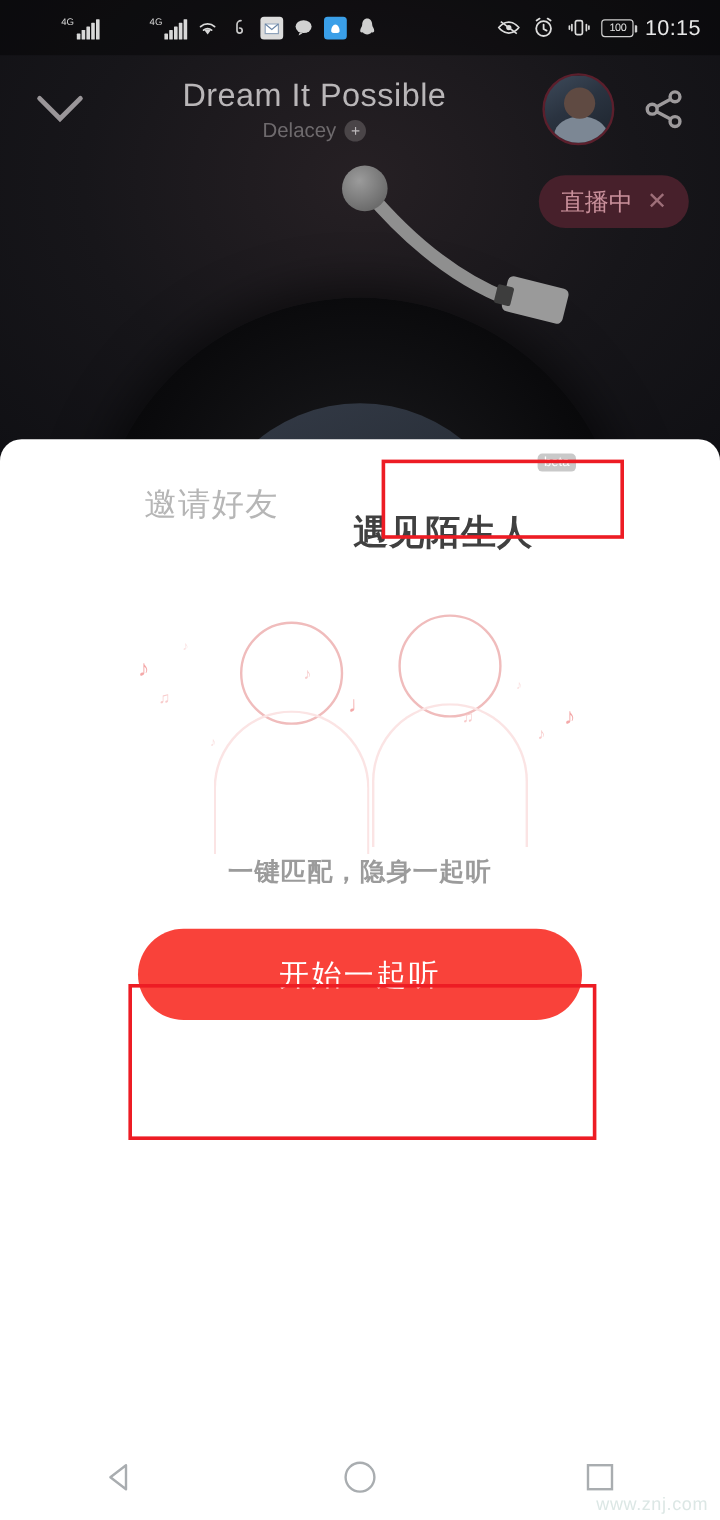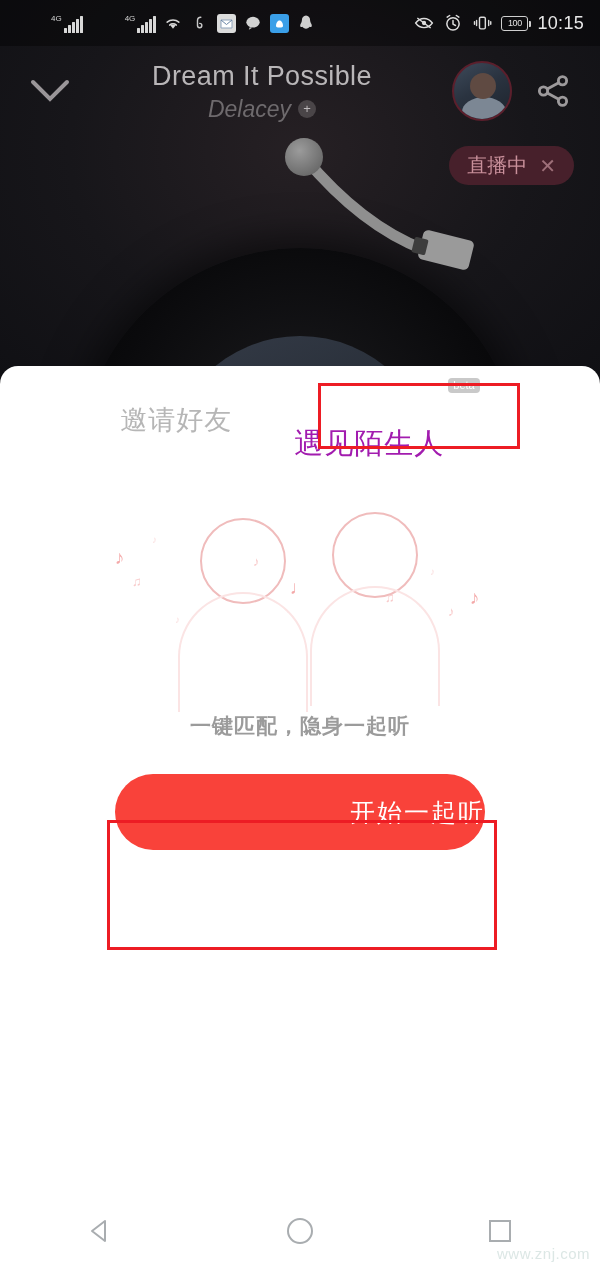--- a/index.html
+++ b/index.html
@@ -52,21 +52,21 @@
 
   
   #topnav{
     position:absolute; left:0; top:52px; width:600px; height:78px; z-index:30;
     display:flex; align-items:center; padding:0 22px;
   }
   #chev-down{ width:56px;height:56px; display:flex;align-items:center;justify-content:center; }
   #song-block{ flex:1; text-align:center; margin-left:-6px;}
   #song-title{ color:#b9b6b8; font-size:27px; letter-spacing:.4px; line-height:32px; }
   #song-artist-row{ display:flex; align-items:center; justify-content:center; gap:7px; margin-top:4px;}
-  #song-artist{ color:#6e6a6d; font-size:23px;font-style:italic; }
+  #song-artist{ color:#6e6a6d; font-size:17px; }
   #artist-add{
     width:18px;height:18px;border-radius:50%;background:#4a4548;color:#bdb9bb;
     font-size:13px;line-height:17px;text-align:center;
   }
   #avatar{
     width:60px;height:60px;border-radius:50%;
     border:2px solid #5b1f2c; overflow:hidden; flex:none; margin-right:16px;
     background:linear-gradient(150deg,#3d4a5a 0%,#2a3340 45%,#1d242d 100%);
     position:relative;
   }
@@ -76,21 +76,21 @@
   }
   #avatar:before{
     content:""; position:absolute; left:8px; bottom:-8px; width:44px;height:30px;
     border-radius:50% 50% 0 0; background:#7c8794;
   }
   #share-btn{ width:50px;height:50px;display:flex;align-items:center;justify-content:center; }
 
   
   #live-pill{
     position:absolute; right:26px; top:146px; z-index:30;
-    background:#47202b; border-radius:22px; height:39px;
+    background:#47202b; border-radius:22px; height:44px;
     display:flex; align-items:center; gap:12px; padding:0 18px;
   }
   #live-text{ color:#c9909b; font-size:20px; }
   #live-close{ color:#9e6f79; font-size:20px; line-height:20px; }
 
   
   #disc{
     position:absolute; left:78px; top:248px; width:444px; height:444px;
     border-radius:50%;
     background:radial-gradient(circle at 50% 42%, #1c1c1f 0%, #0a0a0c 56%, #050506 78%, #0b0b0d 100%);
@@ -112,21 +112,21 @@
   #sheet{
     position:absolute; left:0; top:366px; width:600px; height:830px;
     background:#fff; border-radius:18px 18px 0 0; z-index:50;
   }
   #tabs{
     height:92px; display:flex; align-items:center; justify-content:center; gap:62px;
     padding-top:16px;
   }
   .tab{ position:relative; display:flex; align-items:flex-start; }
   #tab-invite{ color:#b6b6b6; font-size:27px; letter-spacing:1px; }
-  #tab-stranger{ color:#a21caf; font-size:29px; font-weight:normal; letter-spacing:1px;margin-top:48px; }
+  #tab-stranger{ color:#404040; font-size:29px; font-weight:bold; letter-spacing:1px;margin-top:48px; }
   #beta-badge{
     background:#c9c9c9; color:#fff; font-size:11px; border-radius:4px;
     padding:1px 5px 2px; margin-left:4px; line-height:12px; align-self:flex-start;
     position:relative; top:2px;
   }
 
   
   #illo{ position:relative; width:600px; height:190px; margin-top:42px; }
   .person{ position:absolute; width:150px; height:140px; }
   .person .head{
@@ -152,21 +152,20 @@
     text-align:center; color:#9b9b9b; font-size:21px; letter-spacing:1px; margin-top:22px;font-weight:bold;
   }
 
   
   #cta-wrap{ position:relative; margin-top:34px; }
   #cta-button{
     display:block; width:370px; height:76px; margin:0 auto;
     background:#f9423a; border:none; border-radius:38px;
     color:#fff; font-size:25px; letter-spacing:2px;
     font-family:"Liberation Sans","DejaVu Sans",sans-serif;
-    text-align:right;
   }
 
   
   .annot{ position:absolute; border:3px solid #ed1c24; z-index:90; pointer-events:none; }
   #annot-tab{ left:318px; top:383px; width:202px; height:66px; }
   #annot-cta{ left:107px; top:820px; width:390px; height:130px; }
 
   
   #navbar{
     position:absolute; left:0; bottom:0; width:600px; height:72px; background:#fff;

